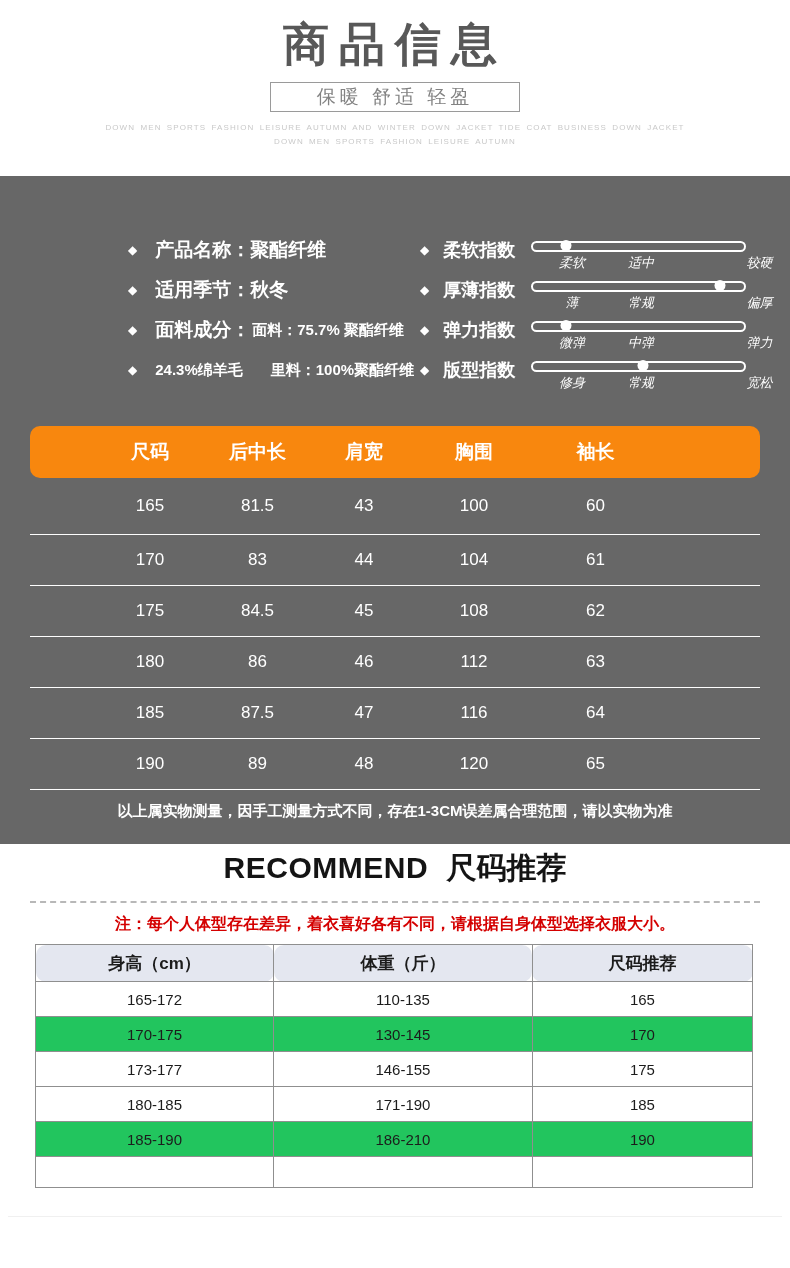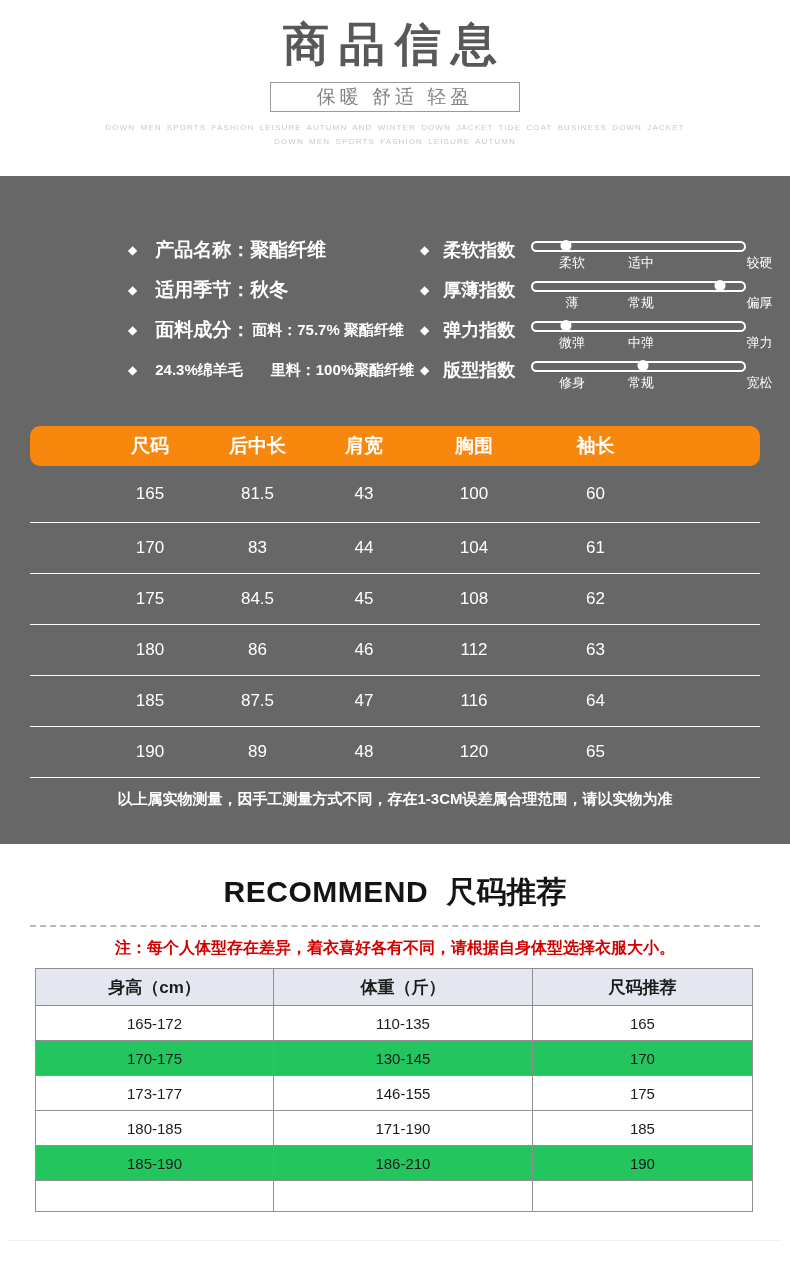--- a/index.html
+++ b/index.html
@@ -41,58 +41,58 @@
   .idx-label{font-size:18px;font-weight:bold;margin-right:16px;white-space:nowrap;}
   .slider{position:relative;width:215px;height:36px;margin-top:14px;flex:none;}
   .track{
     position:absolute;top:2px;left:0;right:0;height:7px;
     border:2px solid #fff;border-radius:7px;background:transparent;
   }
   .knob{
     position:absolute;top:1px;width:11px;height:11px;border-radius:50%;
     background:#fff;transform:translateX(-50%);
   }
-  .scale{position:absolute;top:15px;left:0;right:0;height:18px;}
+  .scale{position:absolute;top:15px;left:0;right:0;height:18px;font-style:italic;}
   .scale span{
     position:absolute;transform:translateX(-50%);font-size:13px;line-height:18px;white-space:nowrap;
   }
   .scale span:nth-child(1){left:19%;}
   .scale span:nth-child(2){left:51%;}
   .scale span:nth-child(3){left:88%;margin-left:39px;}
   
   .sz-grid{display:grid;grid-template-columns:66px 108px 107px 106px 114px 129px 1fr;align-items:center;}
   .sz-header{
-    margin:36px 30px 0;height:40px;border-radius:10px;background:#f8870e;
+    margin:36px 30px 0;height:52px;border-radius:10px;background:#f8870e;
   }
   .sz-header .cell{font-size:19px;font-weight:bold;color:#fff;text-align:center;}
   .sz-body{margin:0 30px;}
   .sz-row{height:50px;border-bottom:1px solid #fdfdfd;}
   .sz-row:first-child{height:56px;}
   .sz-row .cell{font-size:17px;color:#fff;text-align:center;}
   .sz-note{
     text-align:center;font-size:15px;font-weight:bold;color:#fff;
     padding-top:9px;line-height:24px;
   }
   
   .rec-title{
-    margin-top:28px;text-align:center;font-size:30px;line-height:40px;color:#141414;
+    margin-top:4px;text-align:center;font-size:30px;line-height:40px;color:#141414;
   }
   .rec-title .en{font-weight:800;letter-spacing:0.5px;}
   .rec-title .cn{font-weight:bold;margin-left:10px;}
   .dash-divider{margin:13px 30px 0;border:none;border-top:2px dashed #b8b8b8;height:0;}
   .rec-note{
     margin-top:10px;text-align:center;font-size:16px;font-weight:bold;color:#d40000;line-height:22px;
   }
   .rec-table{
     margin:9px 35px 0;width:718px;border-collapse:collapse;table-layout:fixed;
   }
   .rec-table td,.rec-table th{
     border:1px solid #8f8f8f;text-align:center;color:#1c1c1c;padding:0;
   }
-  .rec-table th{height:36px;font-size:17px;font-weight:bold;background:#e4e7f0;}
+  .rec-table th{height:36px;font-size:17px;font-weight:bold;background:#e4e7f0;border-radius:10px;}
   .rec-table td{height:34px;font-size:15px;}
   .rec-table tr.alt td{background:#22c55e;}
   .rec-table tr.empty td{height:30px;}
   .bottom-faint-line{margin:28px 8px 0;border:none;border-top:1px solid #f0f0f0;height:0;}
 </style>
 </head>
 <body>
 
 <div class="top-header">
   <div class="page-title">商品信息</div>

